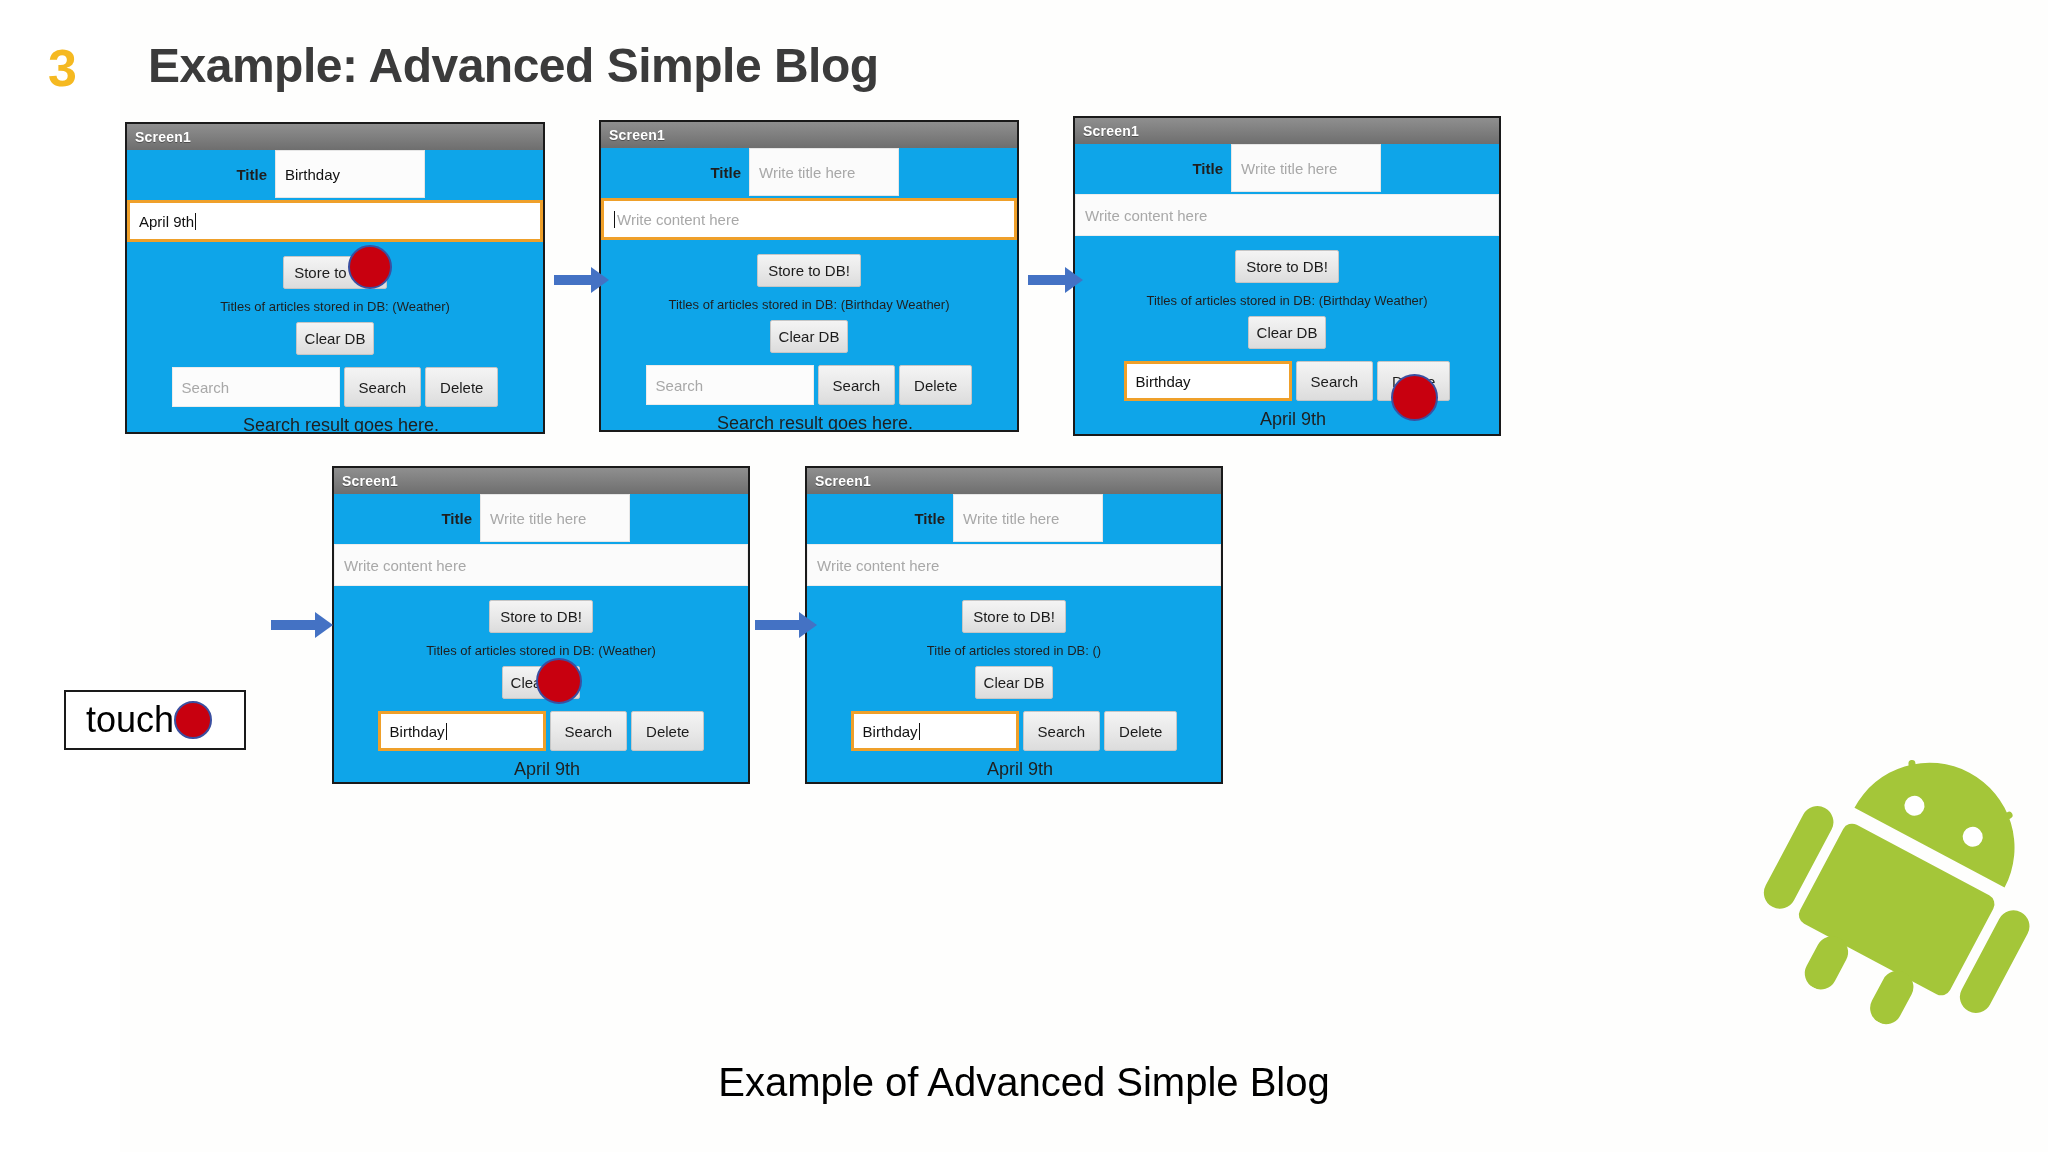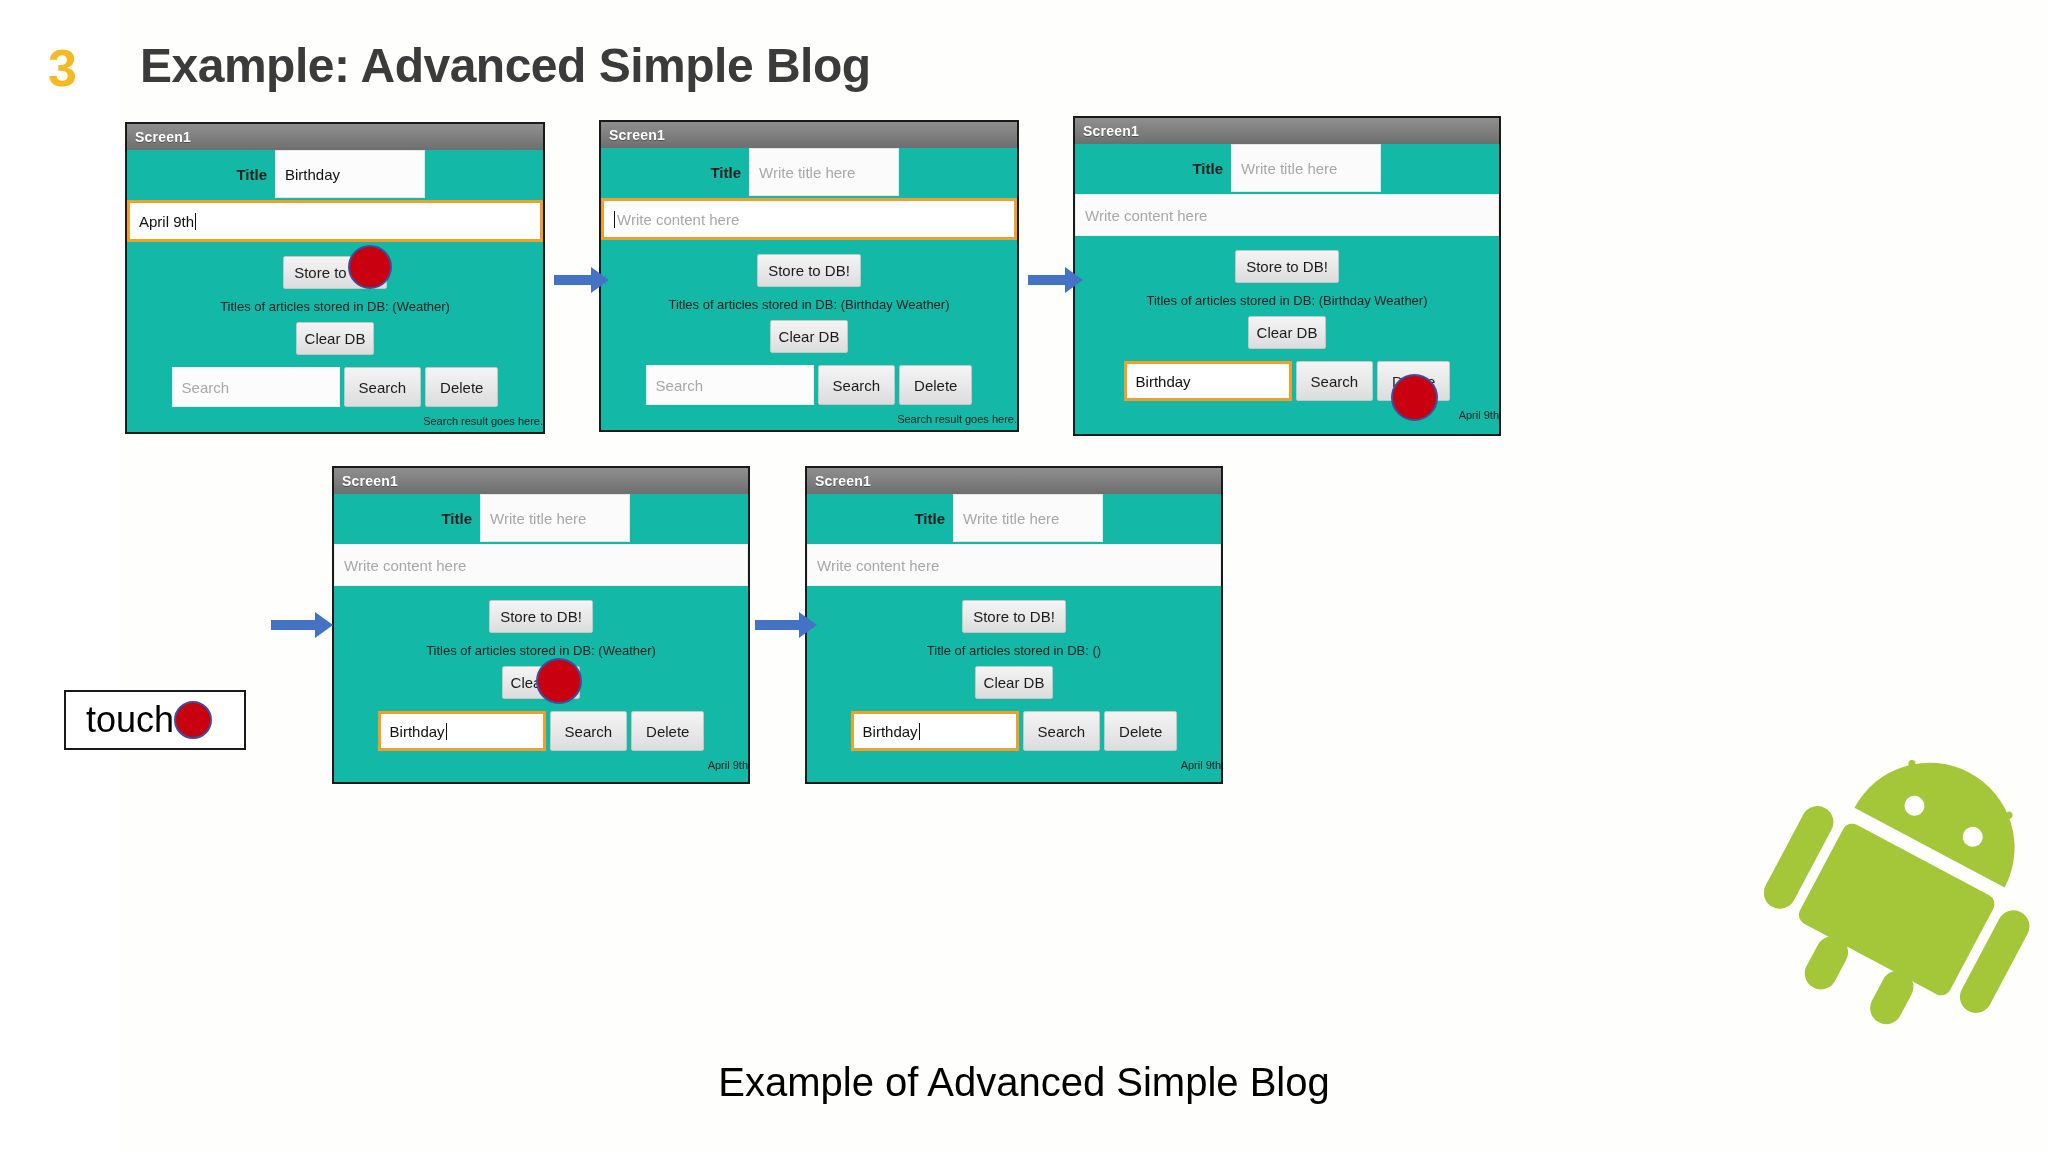--- a/index.html
+++ b/index.html
@@ -28,34 +28,34 @@
     position: absolute;
     left: 48px;
     top: 42px;
     font-size: 52px;
     font-weight: bold;
     color: #F5B921;
     line-height: 1;
   }
   .slide-title {
     position: absolute;
-    left: 140px;
+    left: 148px;
     top: 40px;
     font-size: 48px;
     font-weight: bold;
     color: #3B3B3B;
     letter-spacing: -0.5px;
     line-height: 1.1;
     white-space: nowrap;
   }
 
   
   .phone {
     position: absolute;
-    background: #14b8a6;
+    background: #0ea5e9;
     border: 2px solid #1a1a1a;
     box-sizing: border-box;
     overflow: hidden;
   }
   .titlebar {
     height: 26px;
     background: linear-gradient(to bottom, #8f8f8f 0%, #7d7d7d 55%, #6e6e6e 100%);
     display: flex;
     align-items: center;
     padding-left: 8px;
@@ -170,22 +170,22 @@
     padding-left: 9px;
     font-size: 15px;
     color: #a8a8a8;
   }
   .search-field.focused {
     border: 3px solid #EFA02A;
     background: #ffffff;
     color: #111;
   }
   .result-text {
-    text-align: right;
-    font-size: 11px;
+    text-align: center;
+    font-size: 18px;
     color: #1f1f1f;
     padding-top: 8px;
     padding-left: 12px;
   }
 
   
   .touch-dot {
     position: absolute;
     border-radius: 50%;
     background: #C8000F;

